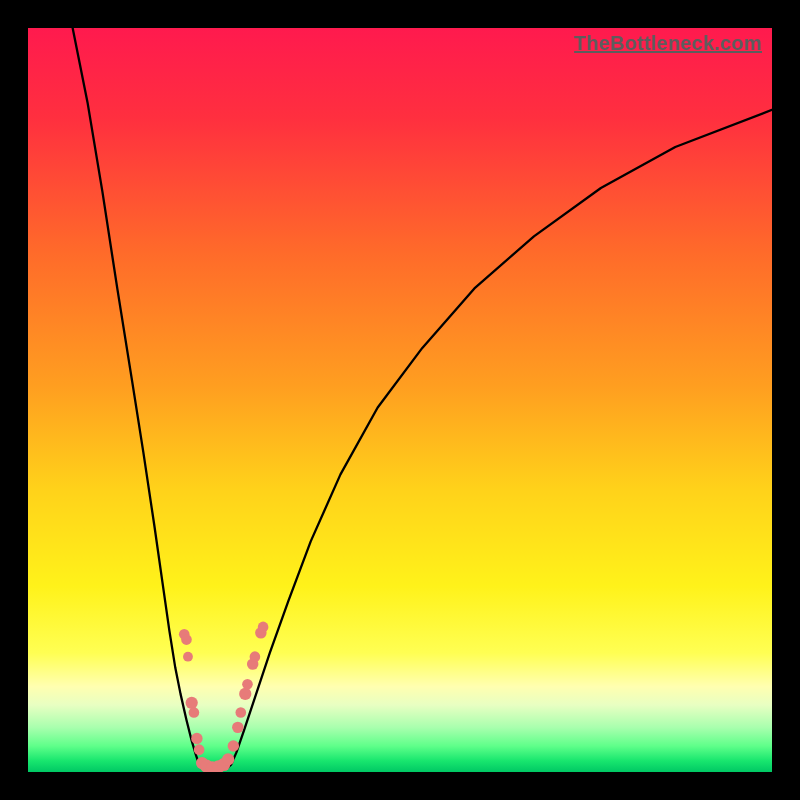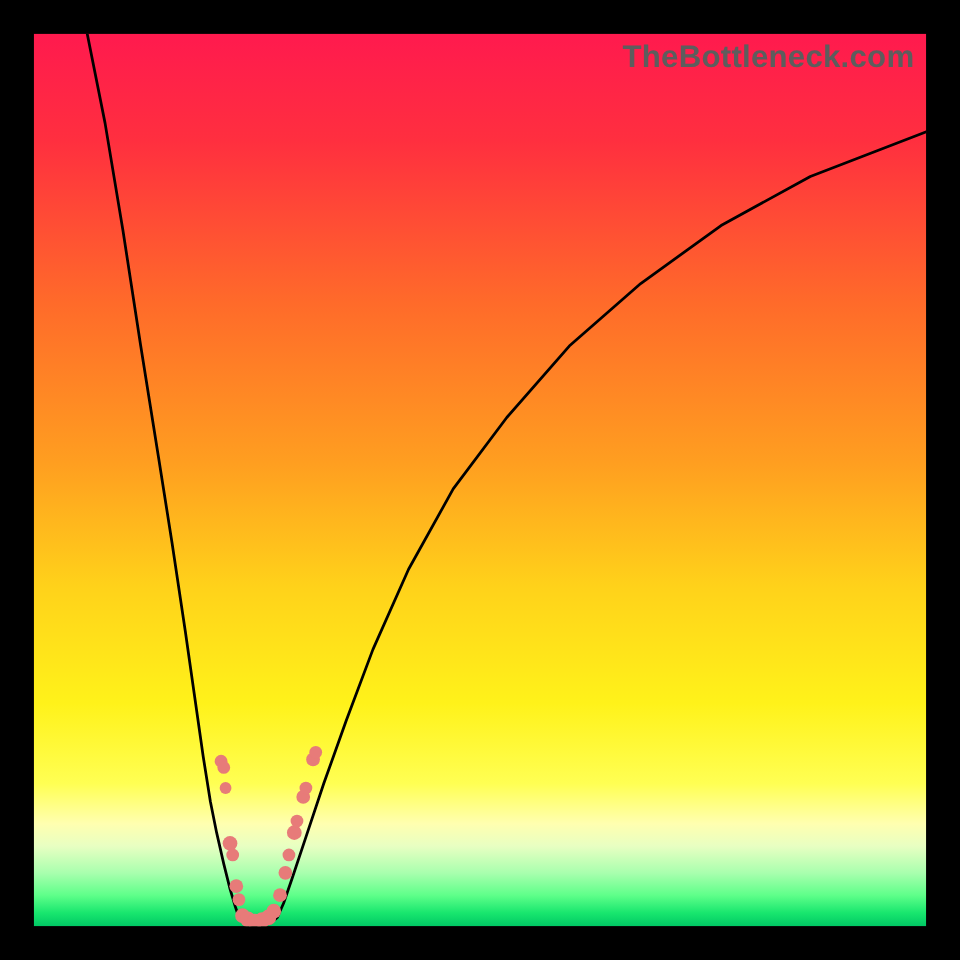--- a/index.html
+++ b/index.html
@@ -26,24 +26,25 @@
 }
 .gradient-bg {
   position: absolute;
   inset: 0;
 }
 .watermark {
   position: absolute;
   top: 4px;
   right: 10px;
   font-family: Arial, Helvetica, sans-serif;
-  font-size: 26px;
+  font-size: 20px;
   font-weight: 600;
   color: #5d5d5d;
   letter-spacing: 0.2px;
+  text-decoration: underline;
 }
 svg.curve {
   position: absolute;
   inset: 0;
 }
 </style>
 </head>
 <body>
 
 <div class="frame">

